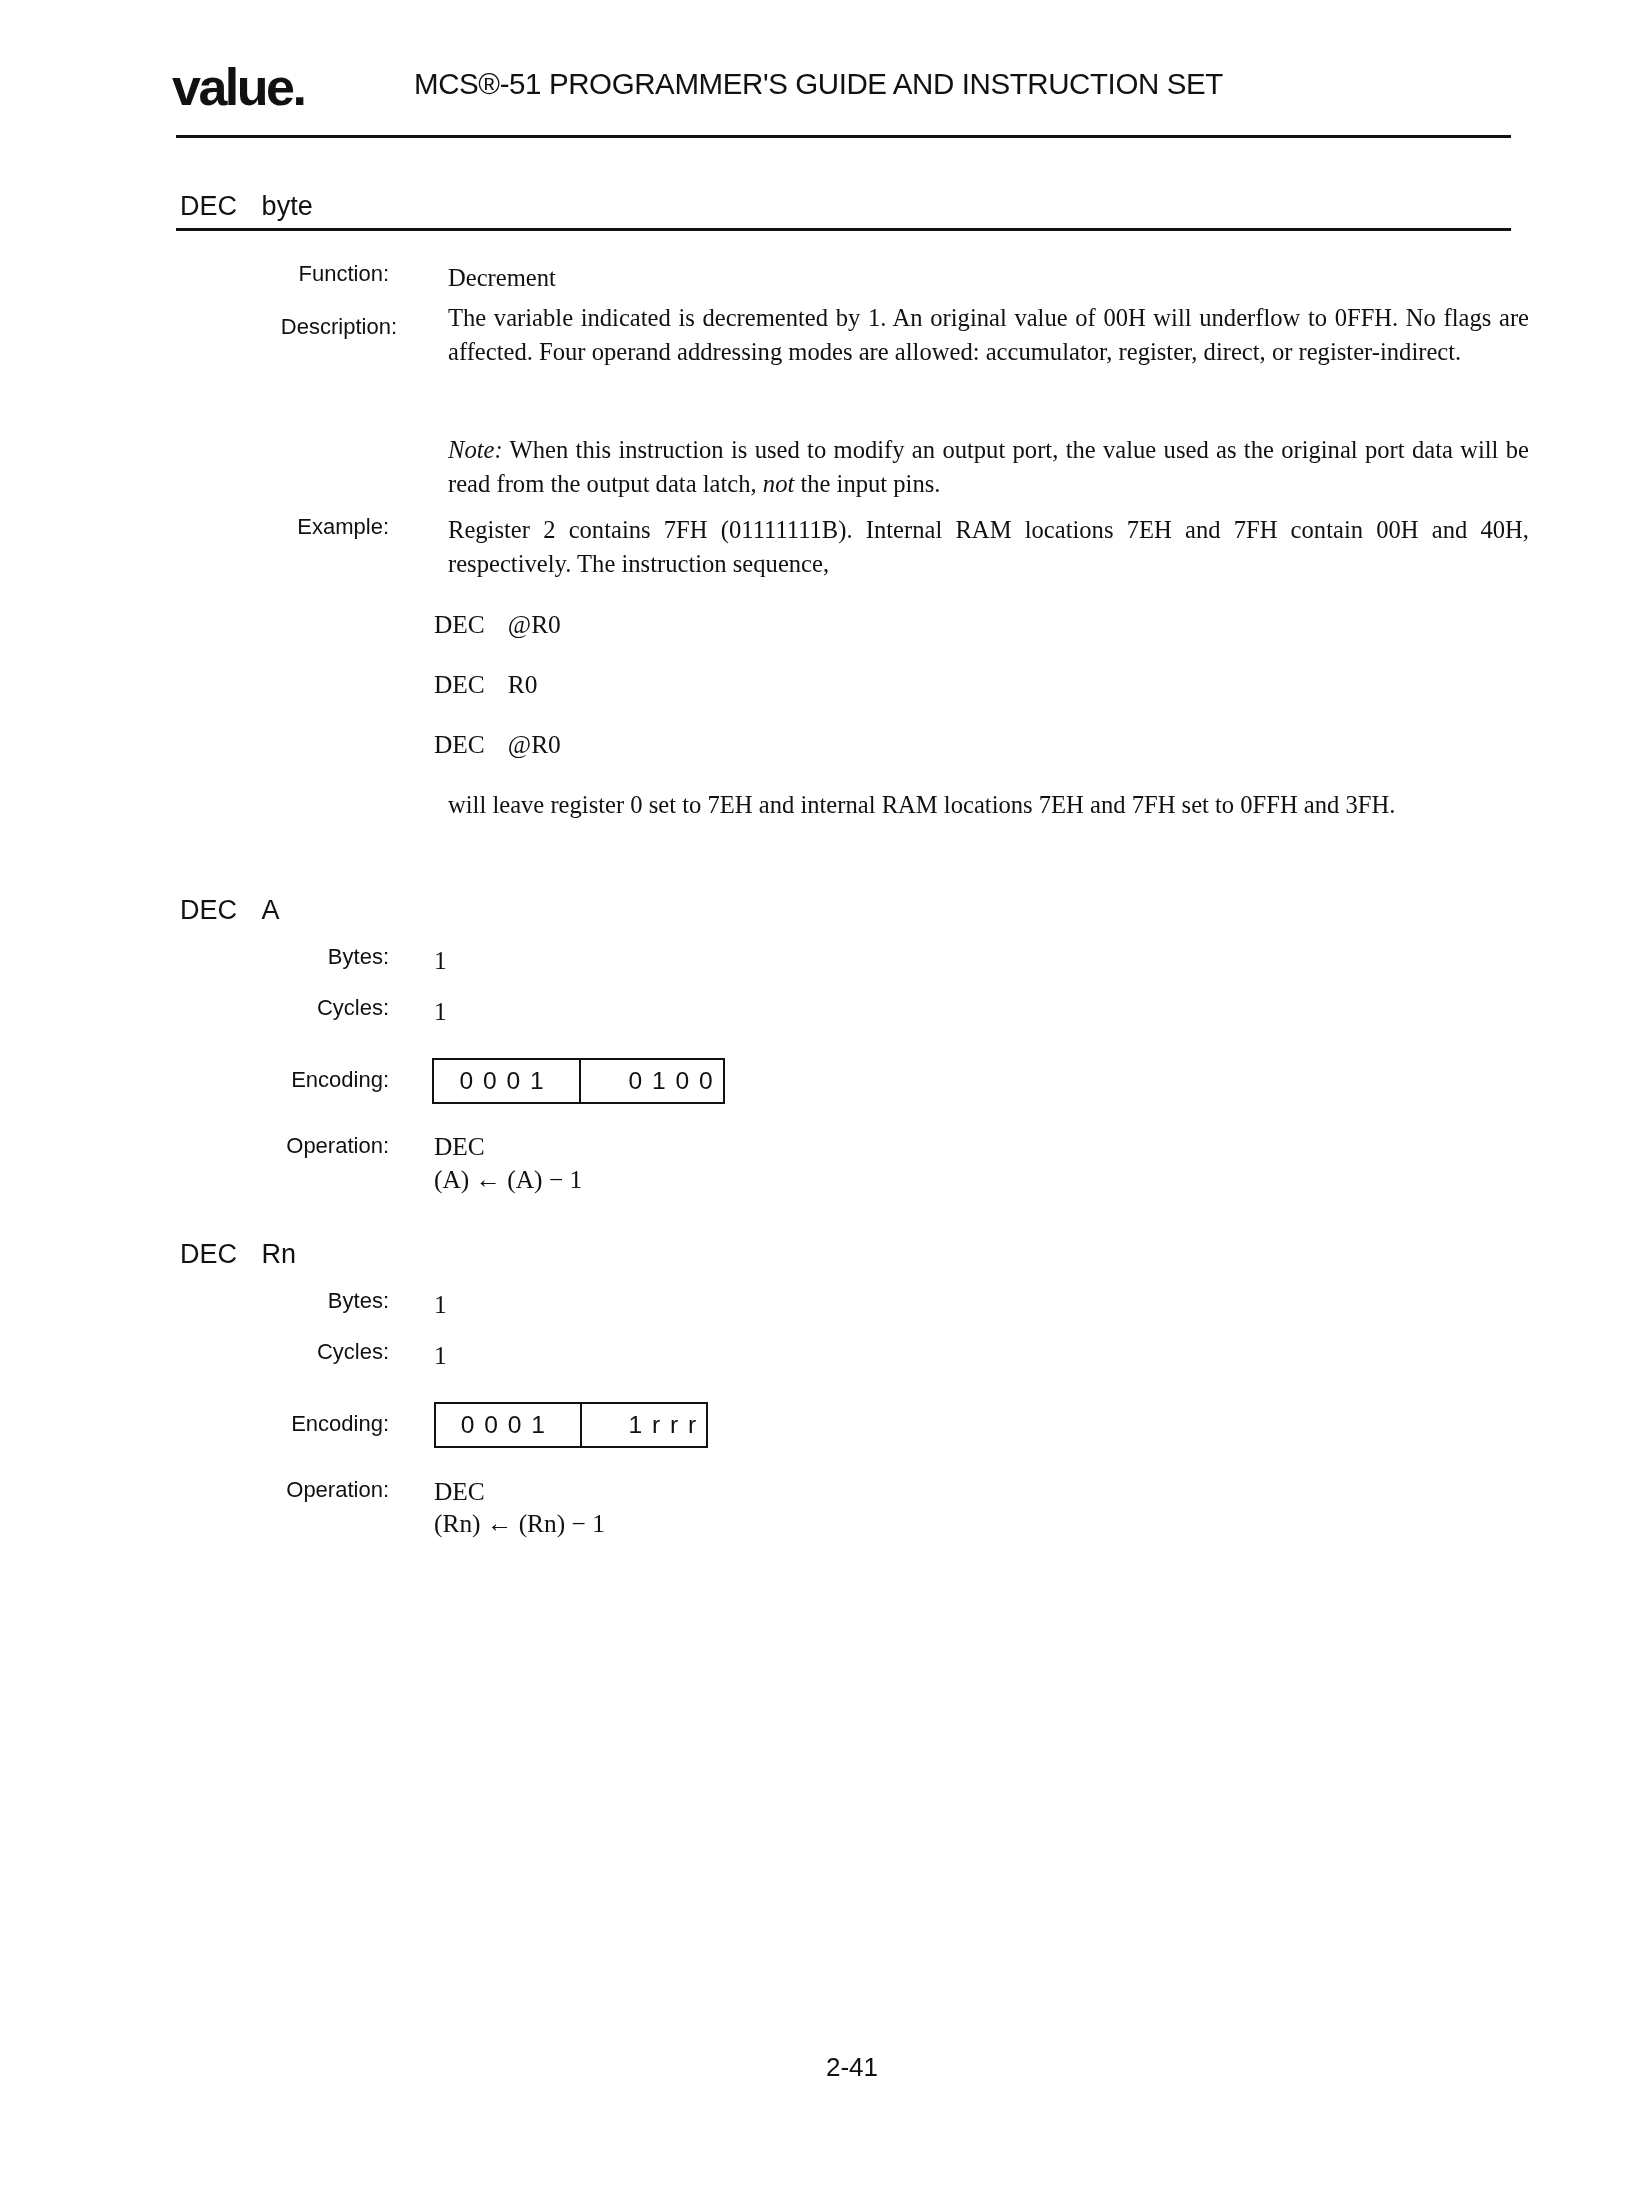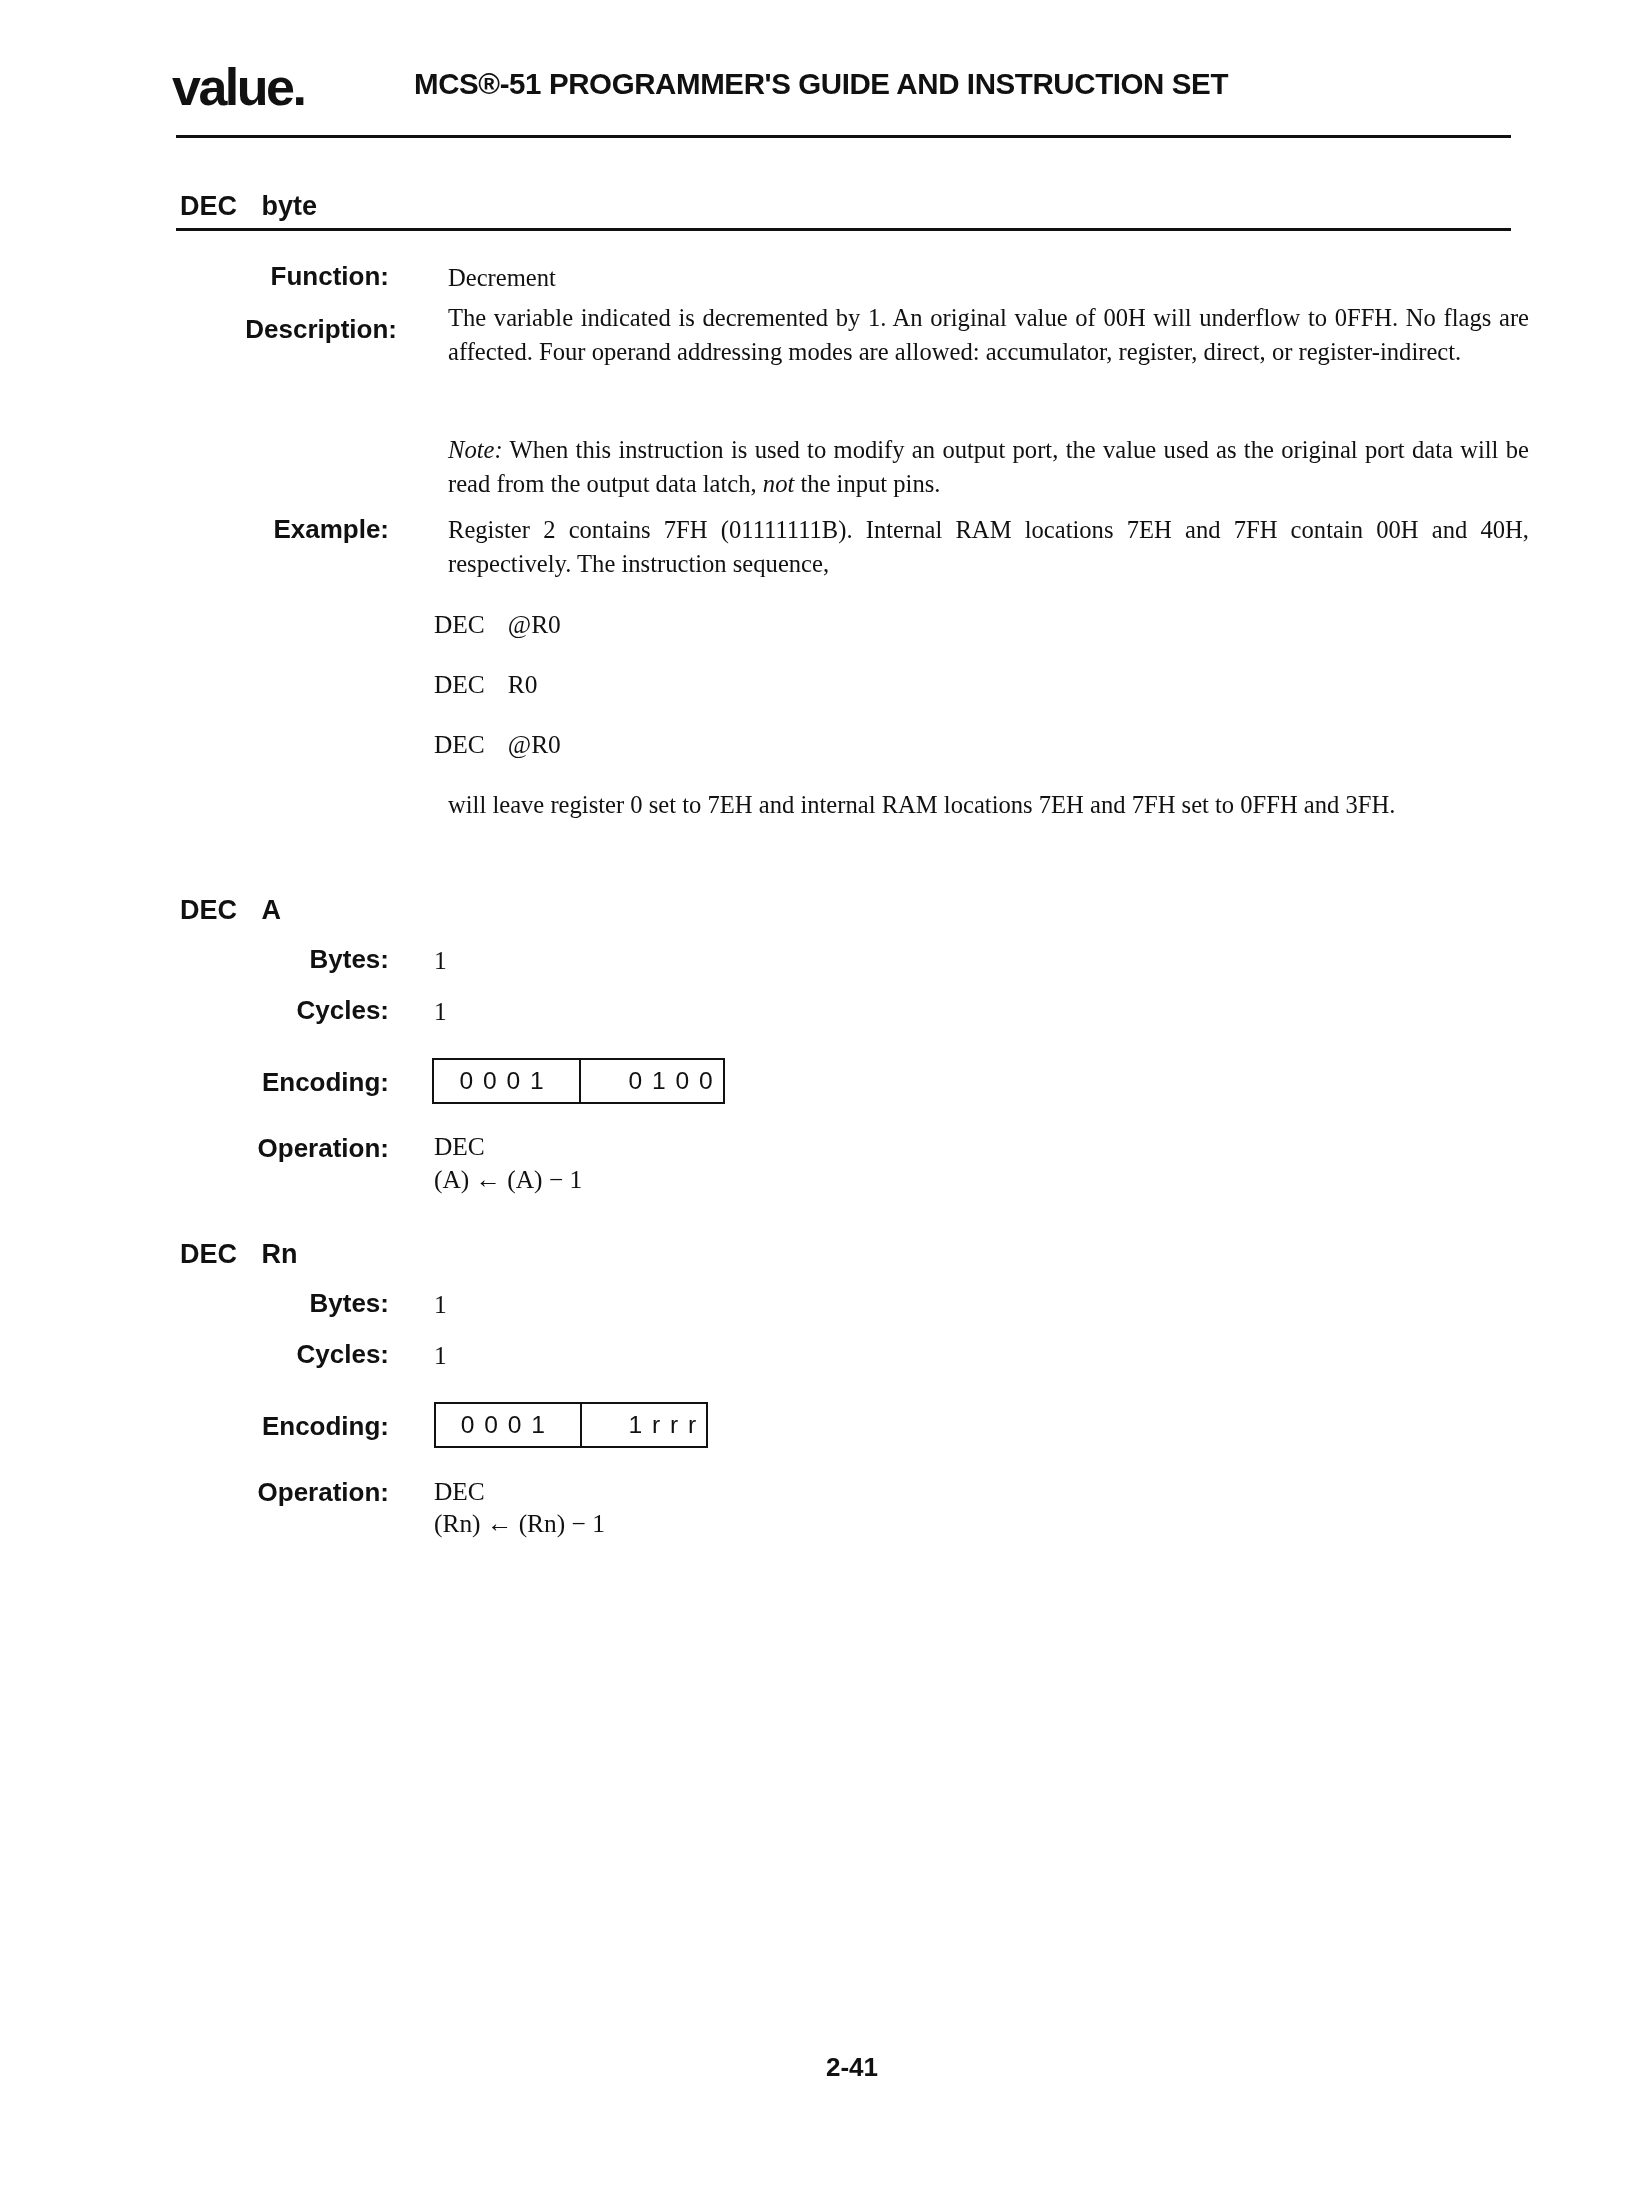--- a/index.html
+++ b/index.html
@@ -1,25 +1,25 @@
 <!DOCTYPE html>
 <html style="font-size:13px"><head>
 <meta charset="utf-8">
 <style>
   html,body{margin:0;padding:0;background:#fff;}
   body{width:1652px;height:2205px;position:relative;overflow:hidden;color:#111;}
-  .sans{font-family:"Liberation Sans",sans-serif;font-weight:bold;}
+  .sans{font-family:"Liberation Sans",sans-serif;font-weight:normal;}
   .serif{font-family:"Liberation Serif",serif;}
   .abs{position:absolute;}
   .logo{left:172px;top:57px;font-size:52px;letter-spacing:-2.5px;font-family:"Liberation Sans",sans-serif;font-weight:bold;}
   .title{left:414px;top:67px;font-size:29.5px;letter-spacing:-0.4px;}
   .rule{left:176px;width:1335px;background:#111;}
   .sec{left:180px;font-size:27px;}
   .sec span{margin-right:24.6px;}
-  .lbl{width:389px;left:0;text-align:right;font-size:26px;}
+  .lbl{width:389px;left:0;text-align:right;font-size:22px;}
   .txt{left:432px;width:1081px;font-size:24.6px;line-height:34px;text-align:justify;margin-left:16px;}
   .mono-ins{left:434px;font-size:25.4px;}
   .mono-ins span{margin-right:23px;}
   .enc{left:432px;height:46px;border:2.5px solid #111;display:flex;box-sizing:border-box;gap:47px;}
   .enc div{display:flex;align-items:center;justify-content:center;font-family:"Liberation Sans",sans-serif;font-size:24.6px;letter-spacing:9.8px;height:100%;}
   .enc div:first-child{border-right:2.5px solid #111;}
   .op{left:434px;font-size:25.4px;line-height:33px;}
   .pnum{left:826px;top:2052px;font-size:26px;}
 </style>
 </head>

